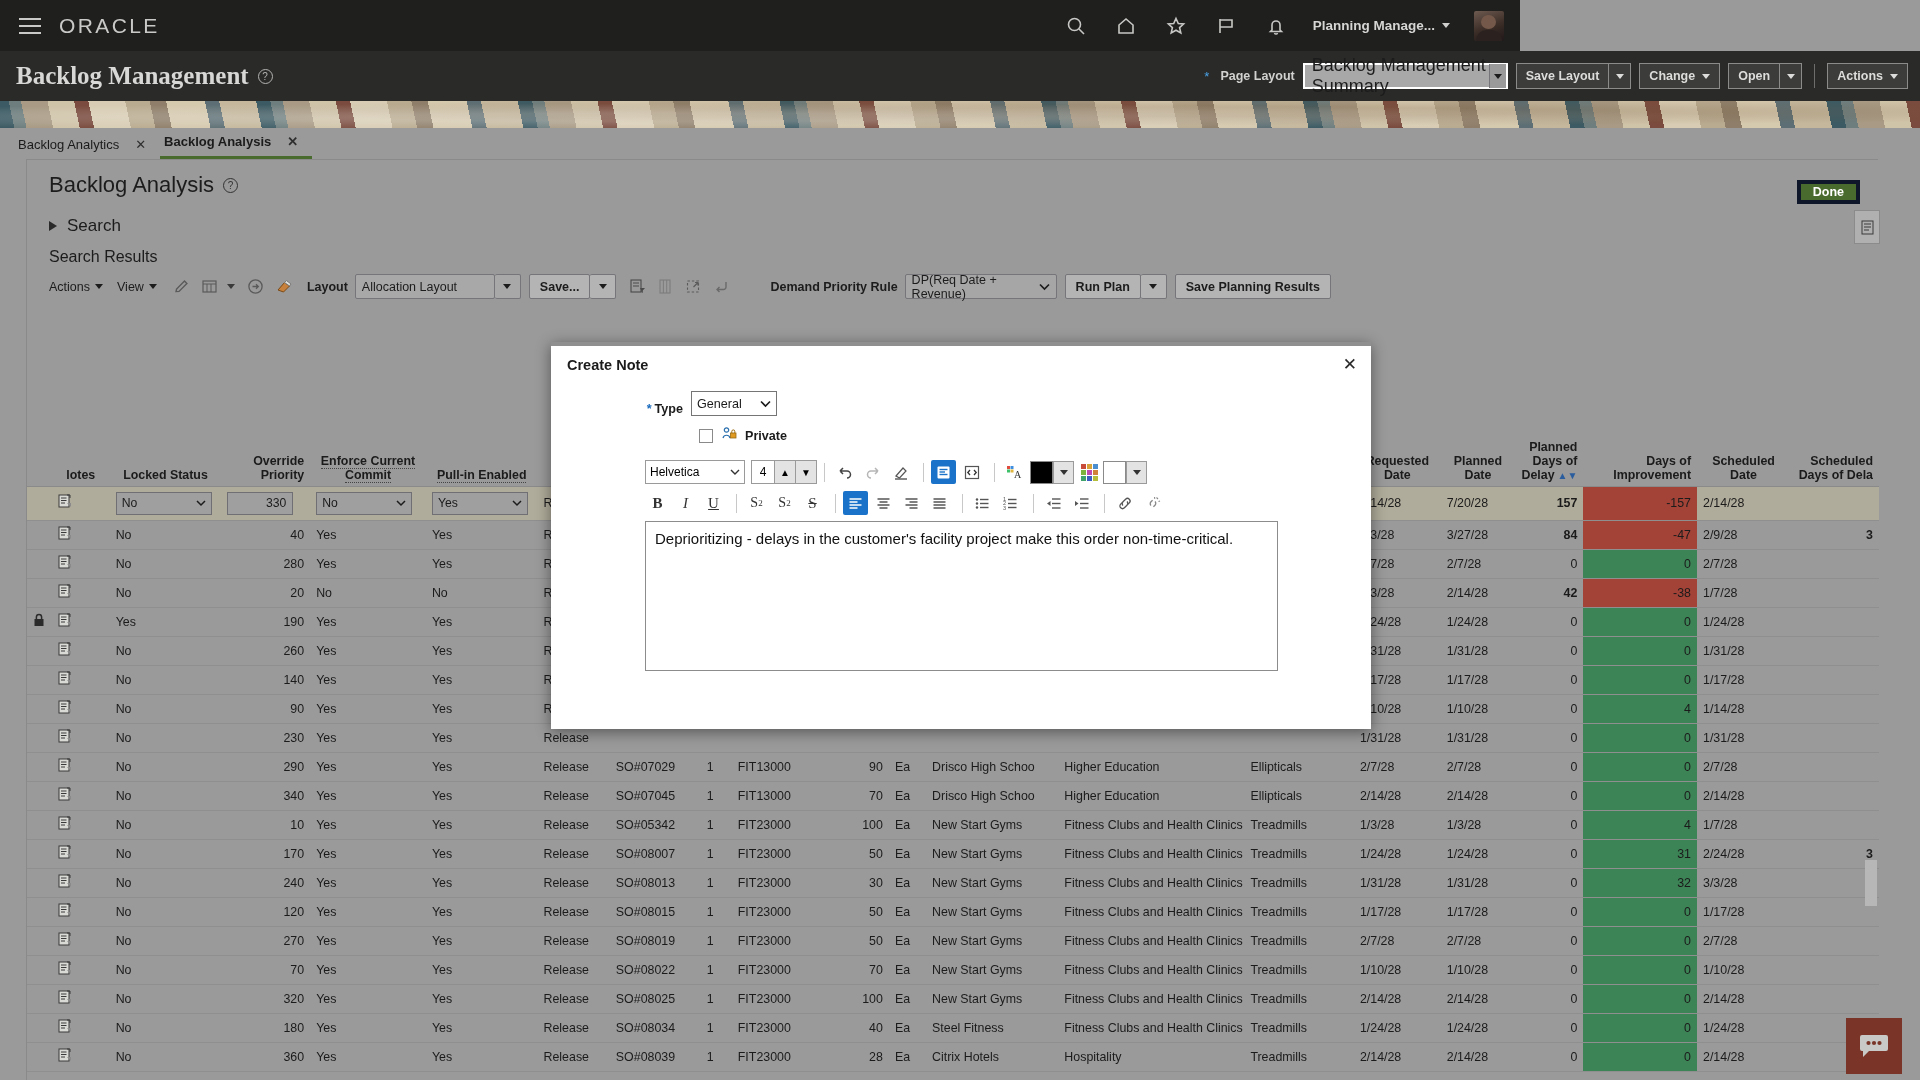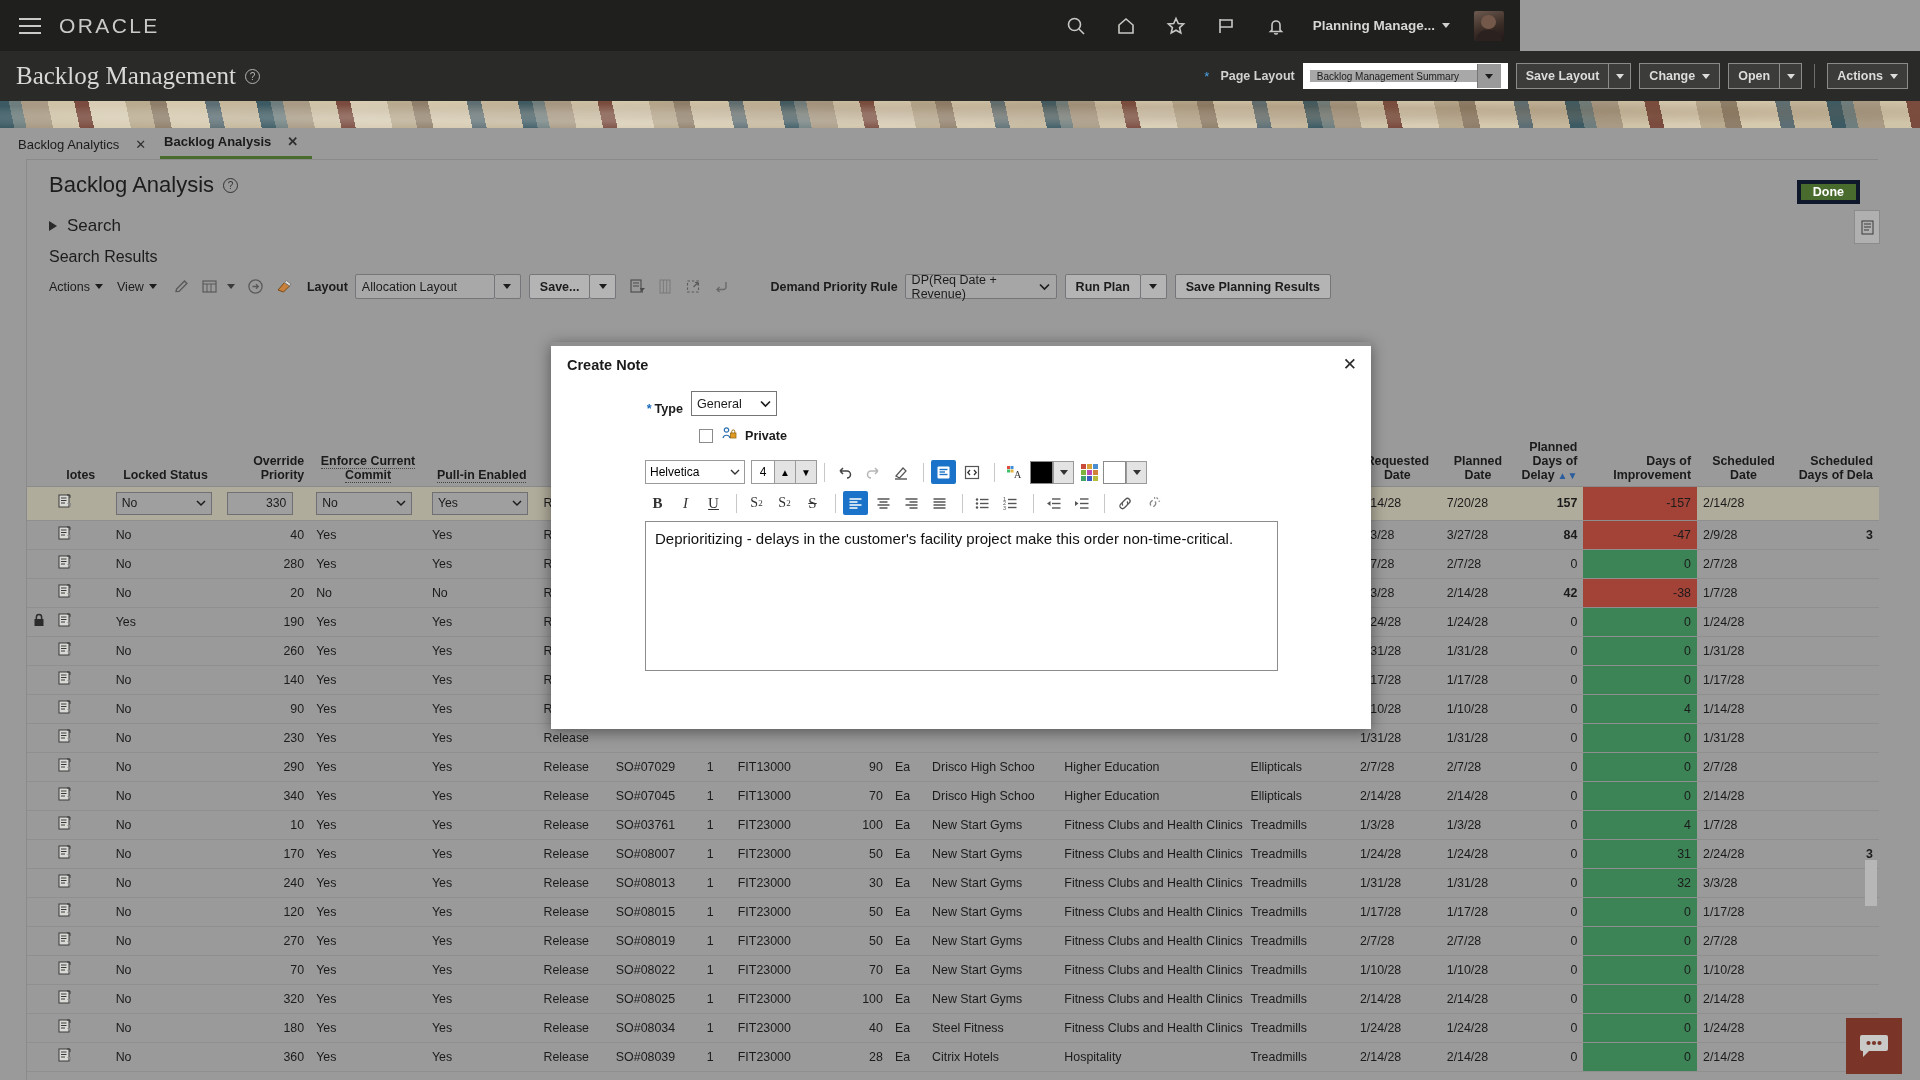--- a/index.html
+++ b/index.html
@@ -30,30 +30,30 @@
   .avatar:before { content:""; position:absolute; left:7px; top:4px; width:15px; height:14px;
     border-radius:50%; background:#74594a; }
   .avatar:after { content:""; position:absolute; left:2px; bottom:0; width:26px; height:11px;
     border-radius:13px 13px 0 0; background:#2b2220; }
 
   
   .title-bar {
     position: absolute; top: 51px; left: 0; width: 1920px; height: 50px;
     background: #2a2a28; display: flex; align-items: center;
   }
-  .page-title { color: #d8d8d6; font-family: "Liberation Serif", serif; font-size: 25px; margin-left: 16px; }
+  .page-title { color: #d8d8d6; font-family: "Liberation Serif", serif; font-size: 25px; margin-left: 16px; font-weight: bold; }
   .help-ring { width: 15px; height: 15px; border: 1.4px solid #b3b3b1; border-radius: 50%;
     display: inline-flex; align-items: center; justify-content: center; font-size: 10px;
     font-family: "Liberation Sans", sans-serif; color: #b3b3b1; margin-left: 9px; cursor: pointer; }
   .tb-right { margin-left: auto; display: flex; align-items: center; gap: 8px; padding-right: 12px; }
   .req-star { color: #4aa3e8; font-size: 13px; margin-right: 3px; }
   .tb-label { color: #d2d2d0; font-size: 12.5px; font-weight: bold; }
   .sel-dark {
-    height: 26px; background: #a8a8a8; border: 7px solid #ffffff; color: #1c1c1c;
-    font-size: 10px; display: flex; align-items: center; padding: 0 0 0 7px; min-width: 205px; cursor: pointer;
+    height: 26px; background: #a8a8a8; border: 2px solid #ffffff; color: #1c1c1c;
+    font-size: 18px; display: flex; align-items: center; padding: 0 0 0 7px; min-width: 205px; cursor: pointer;
   }
   .sel-dark .arrowbox { margin-left: auto; width: 24px; height: 24px; background: #9a9a9a;
     border-left: 1px solid #76767a; display: flex; align-items: center; justify-content: center; }
   .btn-dark {
     height: 26px; background: #3c3c3a; border: 1px solid #8b8b89; color: #dcdcda;
     font-size: 12.5px; font-weight: bold; display: flex; align-items: center; padding: 0 9px; cursor: pointer;
   }
   .btn-dark-split { display: flex; }
   .btn-dark-split .main { border-right: none; }
   .btn-dark-split .arr { width: 23px; justify-content: center; padding: 0; }
@@ -851,21 +851,21 @@
                   <line x1="3" y1="6.5" x2="8.5" y2="6.5" stroke="#3a3a3a"></line>
                   <line x1="3" y1="9" x2="7" y2="9" stroke="#3a3a3a"></line>
                   <path d="M9 9 L13 9 L13 13 Z" fill="#8a8a8a"></path>
                   <path d="M9 1 L12 1 L12 4" fill="none" stroke="#3a3a3a"></path>
                 </svg></span></td>
             <td>No</td>
             <td class="num">10</td>
             <td>Yes</td>
             <td>Yes</td>
             <td>Release</td>
-            <td>SO#03761</td>
+            <td>SO#05342</td>
             <td>1</td>
             <td>FIT23000</td>
             <td class="num">100</td>
             <td>Ea</td>
             <td>New Start Gyms</td>
             <td>Fitness Clubs and Health Clinics</td>
             <td>Treadmills</td>
             <td>1/3/28</td>
             <td>1/3/28</td>
             <td class="delay-green">0</td>

